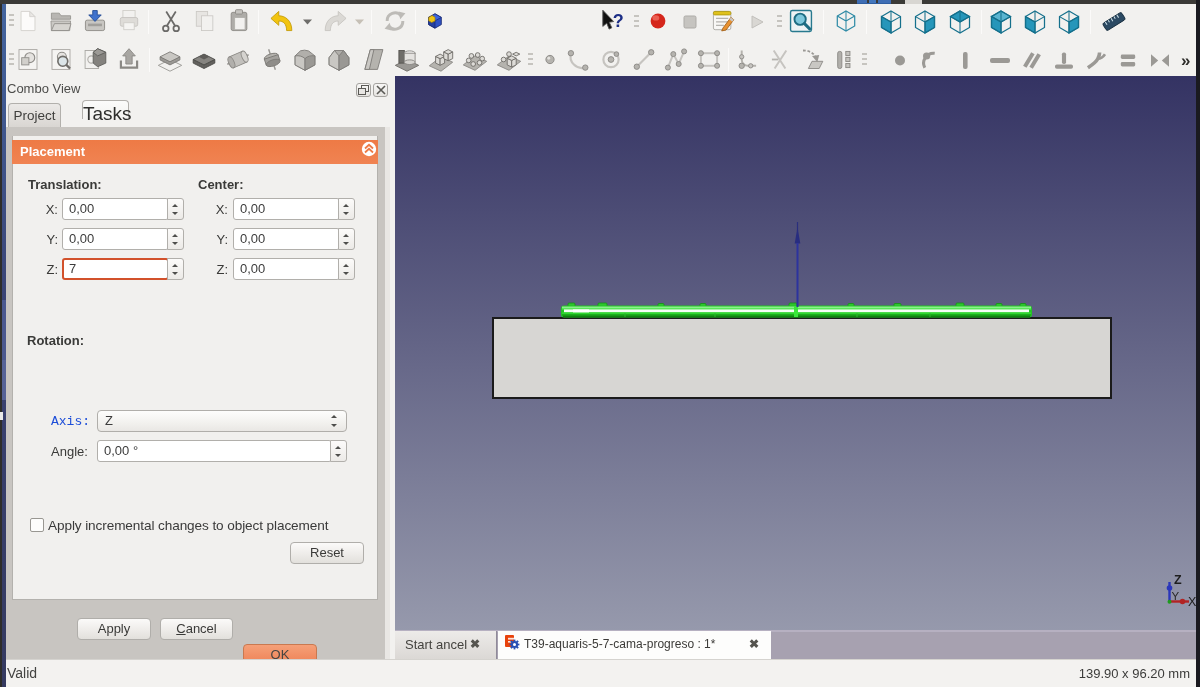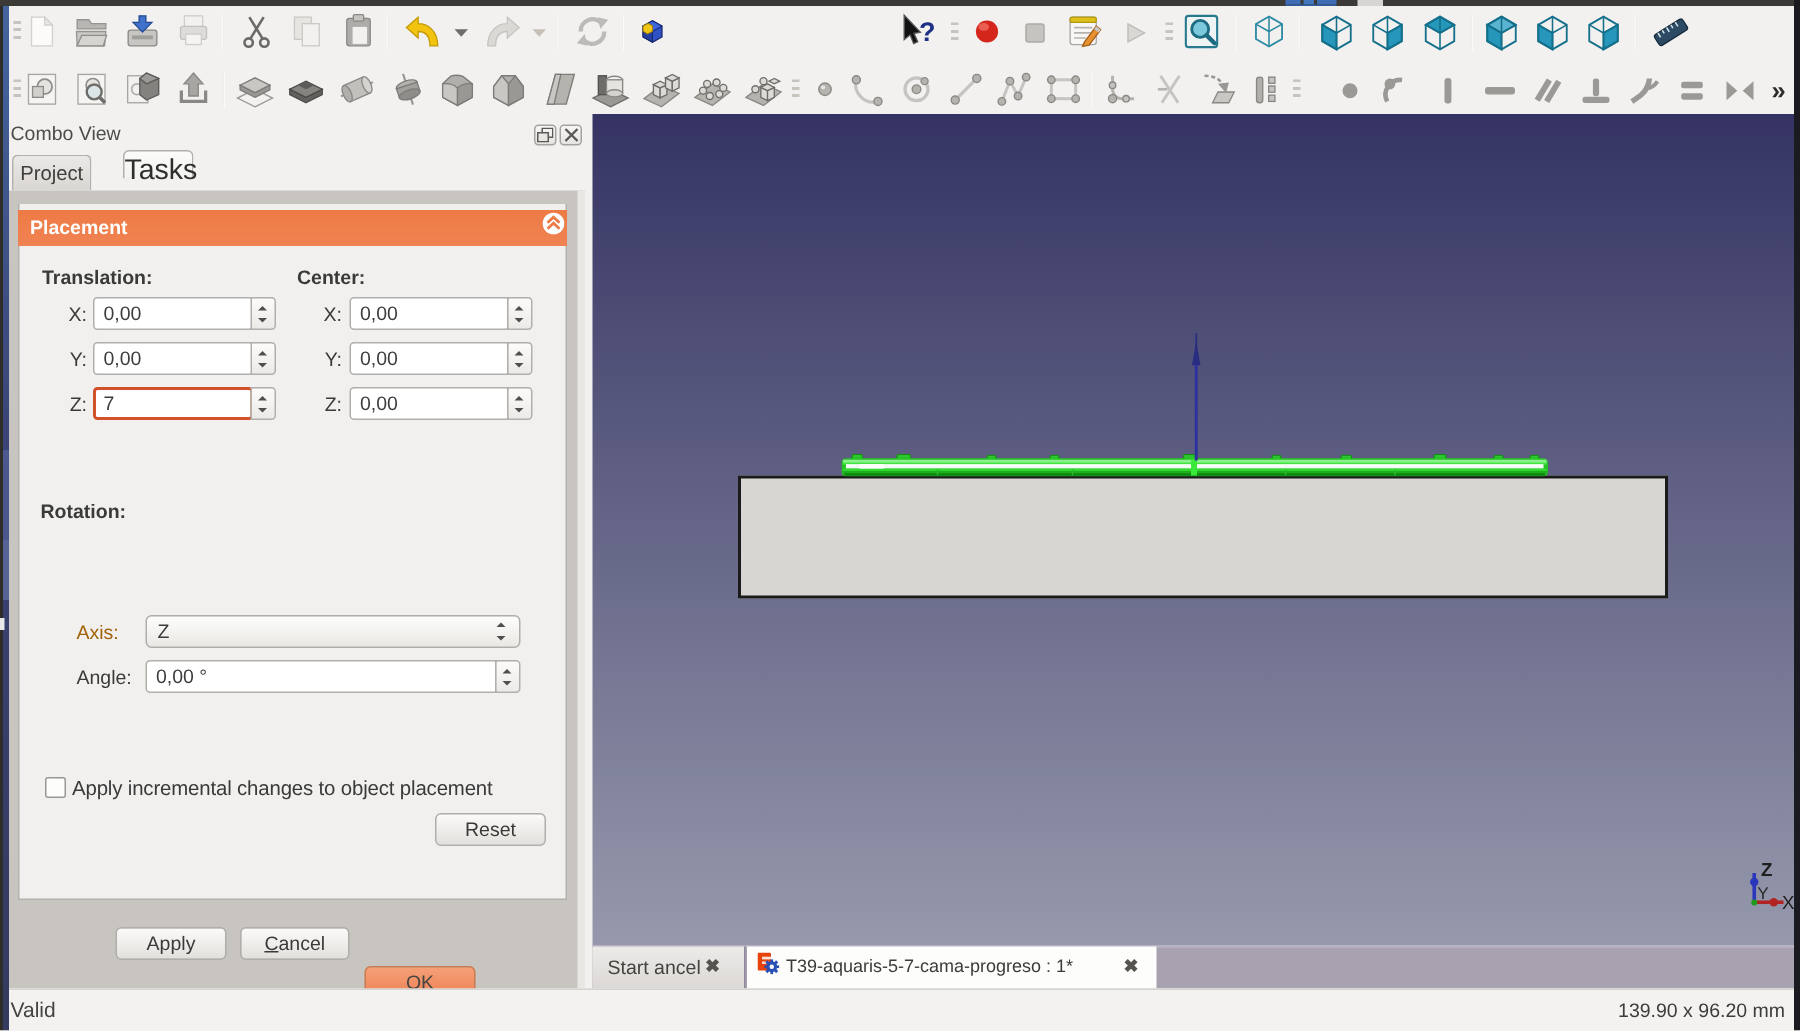--- a/index.html
+++ b/index.html
@@ -482,21 +482,21 @@
   <div class="spin" style="left:233px;top:228px;width:122px;">
       <div class="sfield" style="width:107px;">0,00</div>
       <div class="sbtn"></div>
     </div>
   <div class="spin" style="left:233px;top:258px;width:122px;">
       <div class="sfield" style="width:107px;">0,00</div>
       <div class="sbtn"></div>
     </div>
 
   <div class="blab" style="left:27px;top:333px;">Rotation:</div>
-  <div class="abs" style="left:51px;top:414px;color:#a16207;">Axis:</div>
+  <div class="abs" style="left:51px;top:414px;color:#1d4ed8;font-family:Liberation Mono, monospace;">Axis:</div>
   <div class="qcombo" style="left:97px;top:410px;width:250px;height:22px;line-height:20px;padding-left:7px;color:#3c3c3c;">Z<span class="updown"></span></div>
   <div class="abs" style="left:51px;top:444px;color:#3a3a38;">Angle:</div>
   <div class="spin" style="left:97px;top:440px;width:250px;">
       <div class="sfield" style="width:235px;">0,00 °</div>
       <div class="sbtn"></div>
     </div>
 
   <div class="abs" id="checkbox"></div>
   <div class="abs" style="left:48px;top:518px;font-size:13.6px;letter-spacing:-0.1px;">Apply incremental changes to object placement</div>
   <div class="btn" style="left:290px;top:542px;width:74px;">Reset</div>

